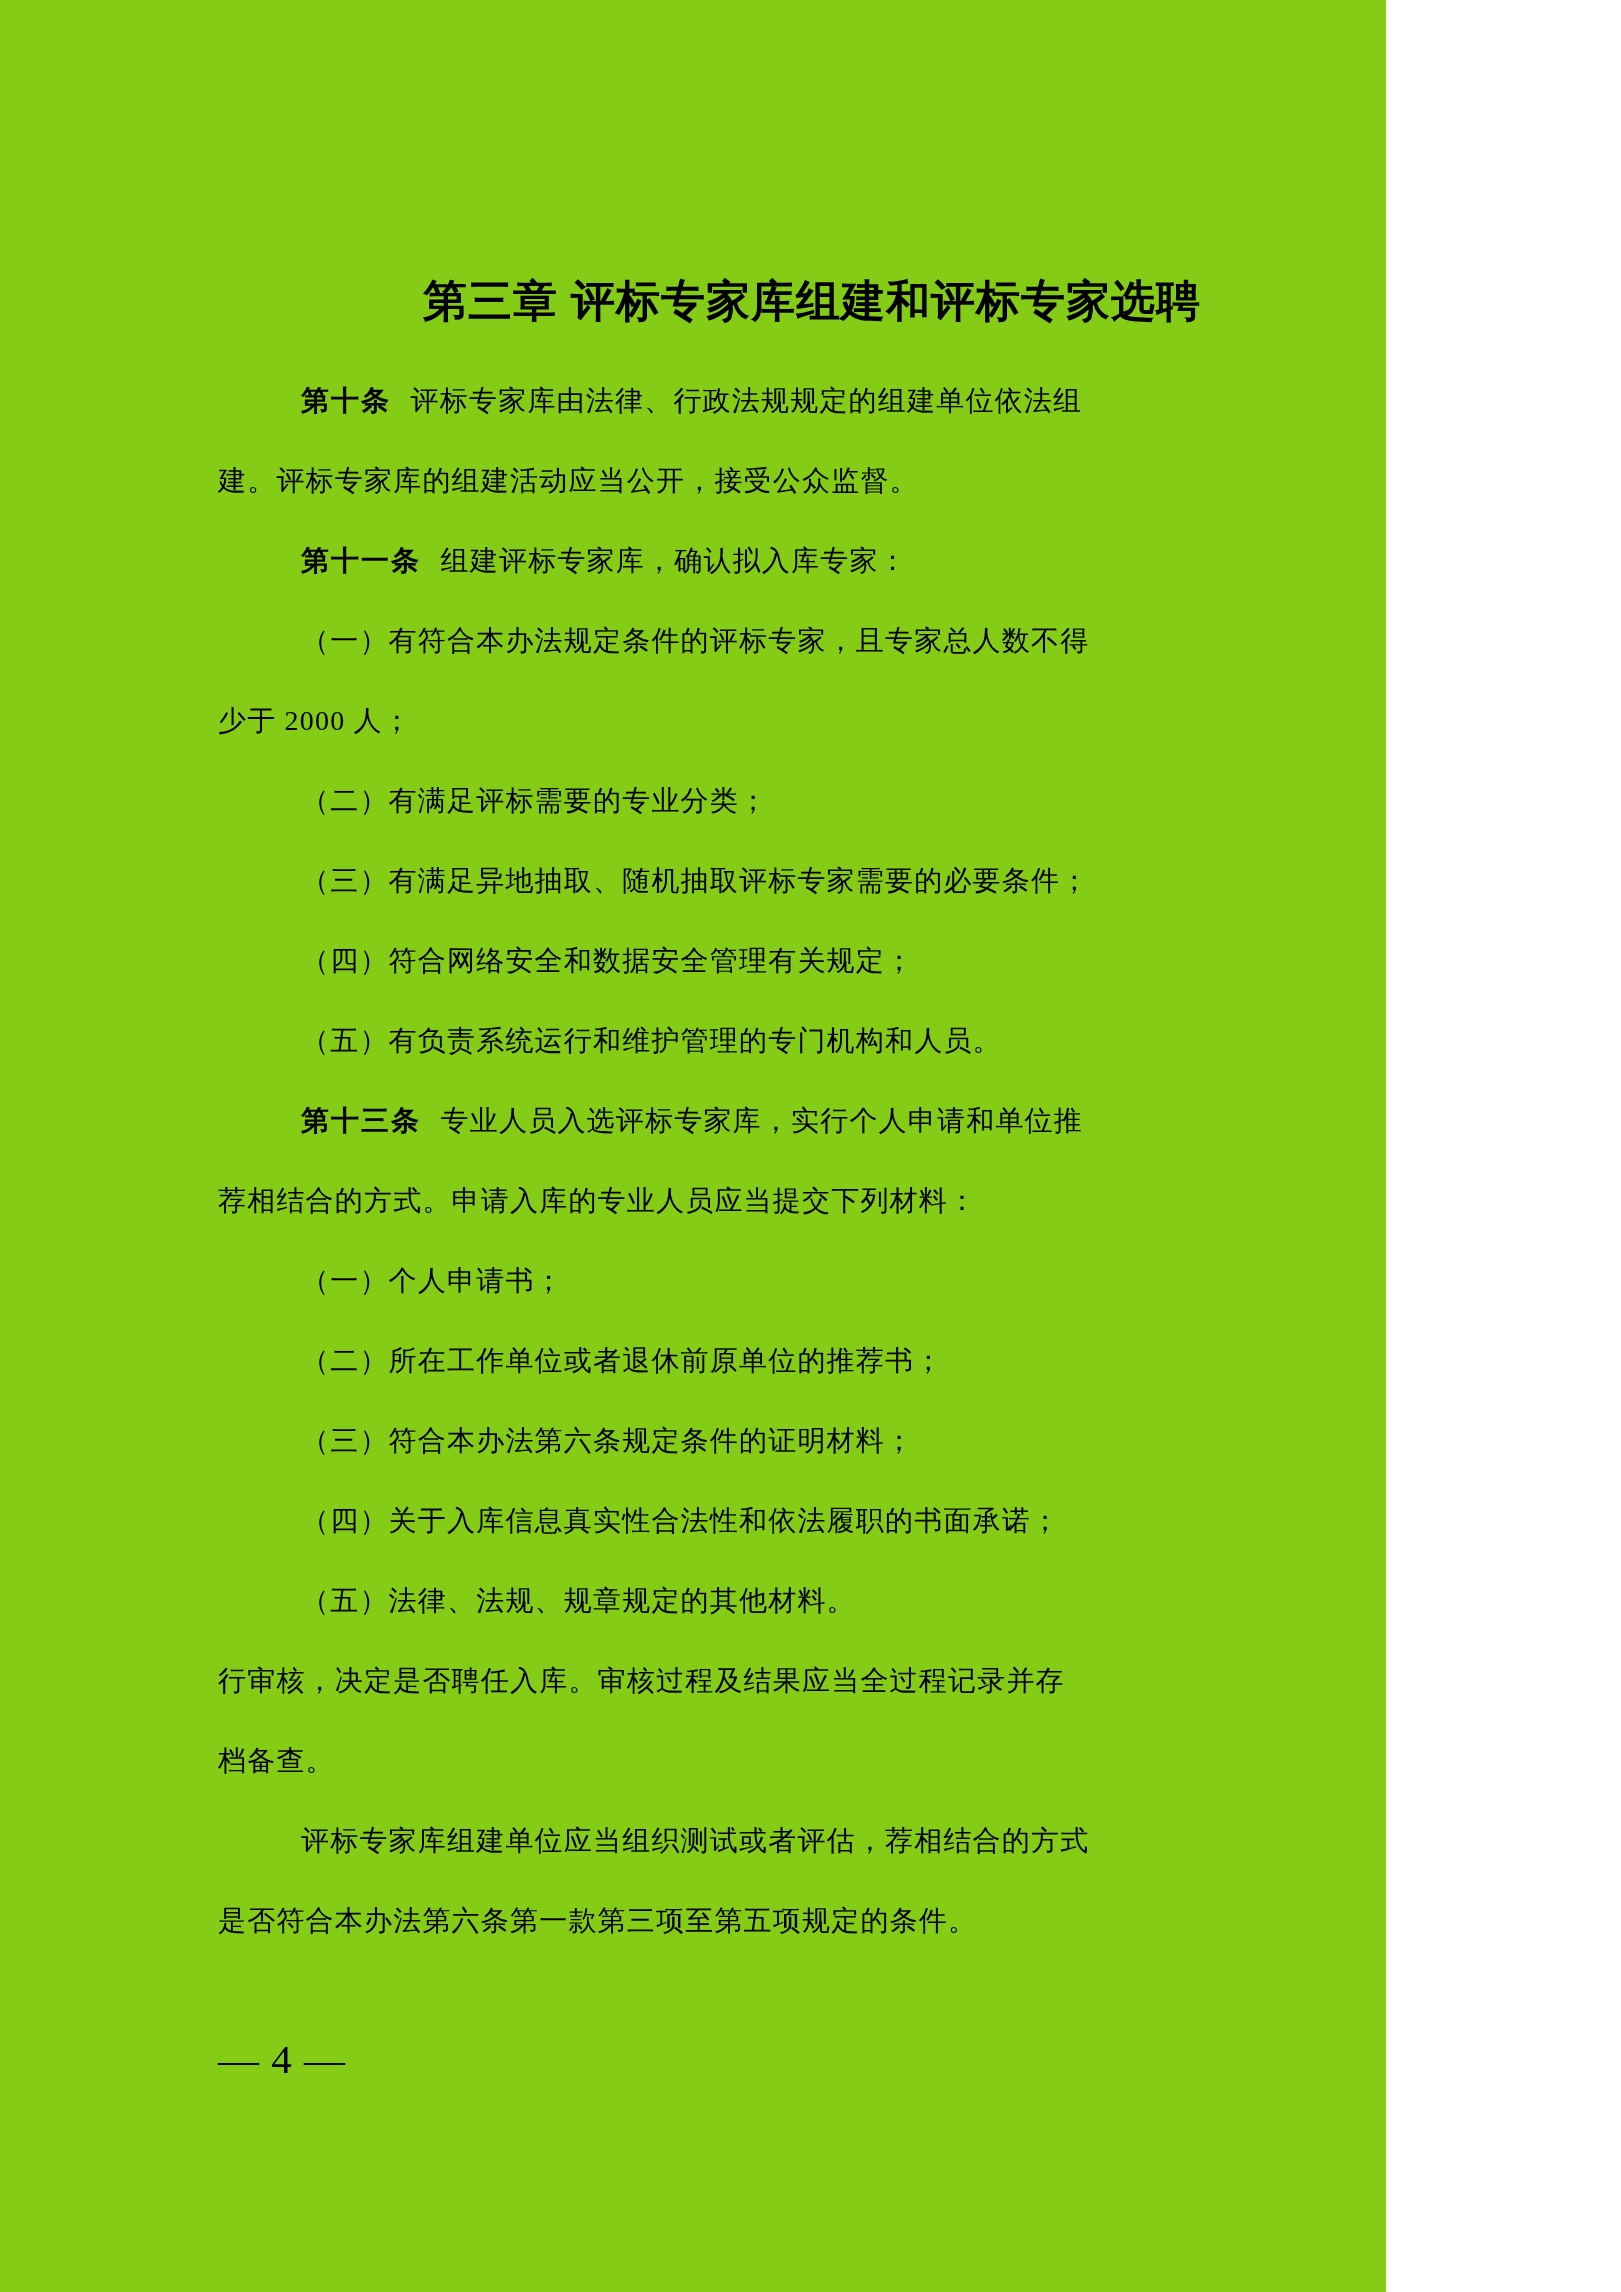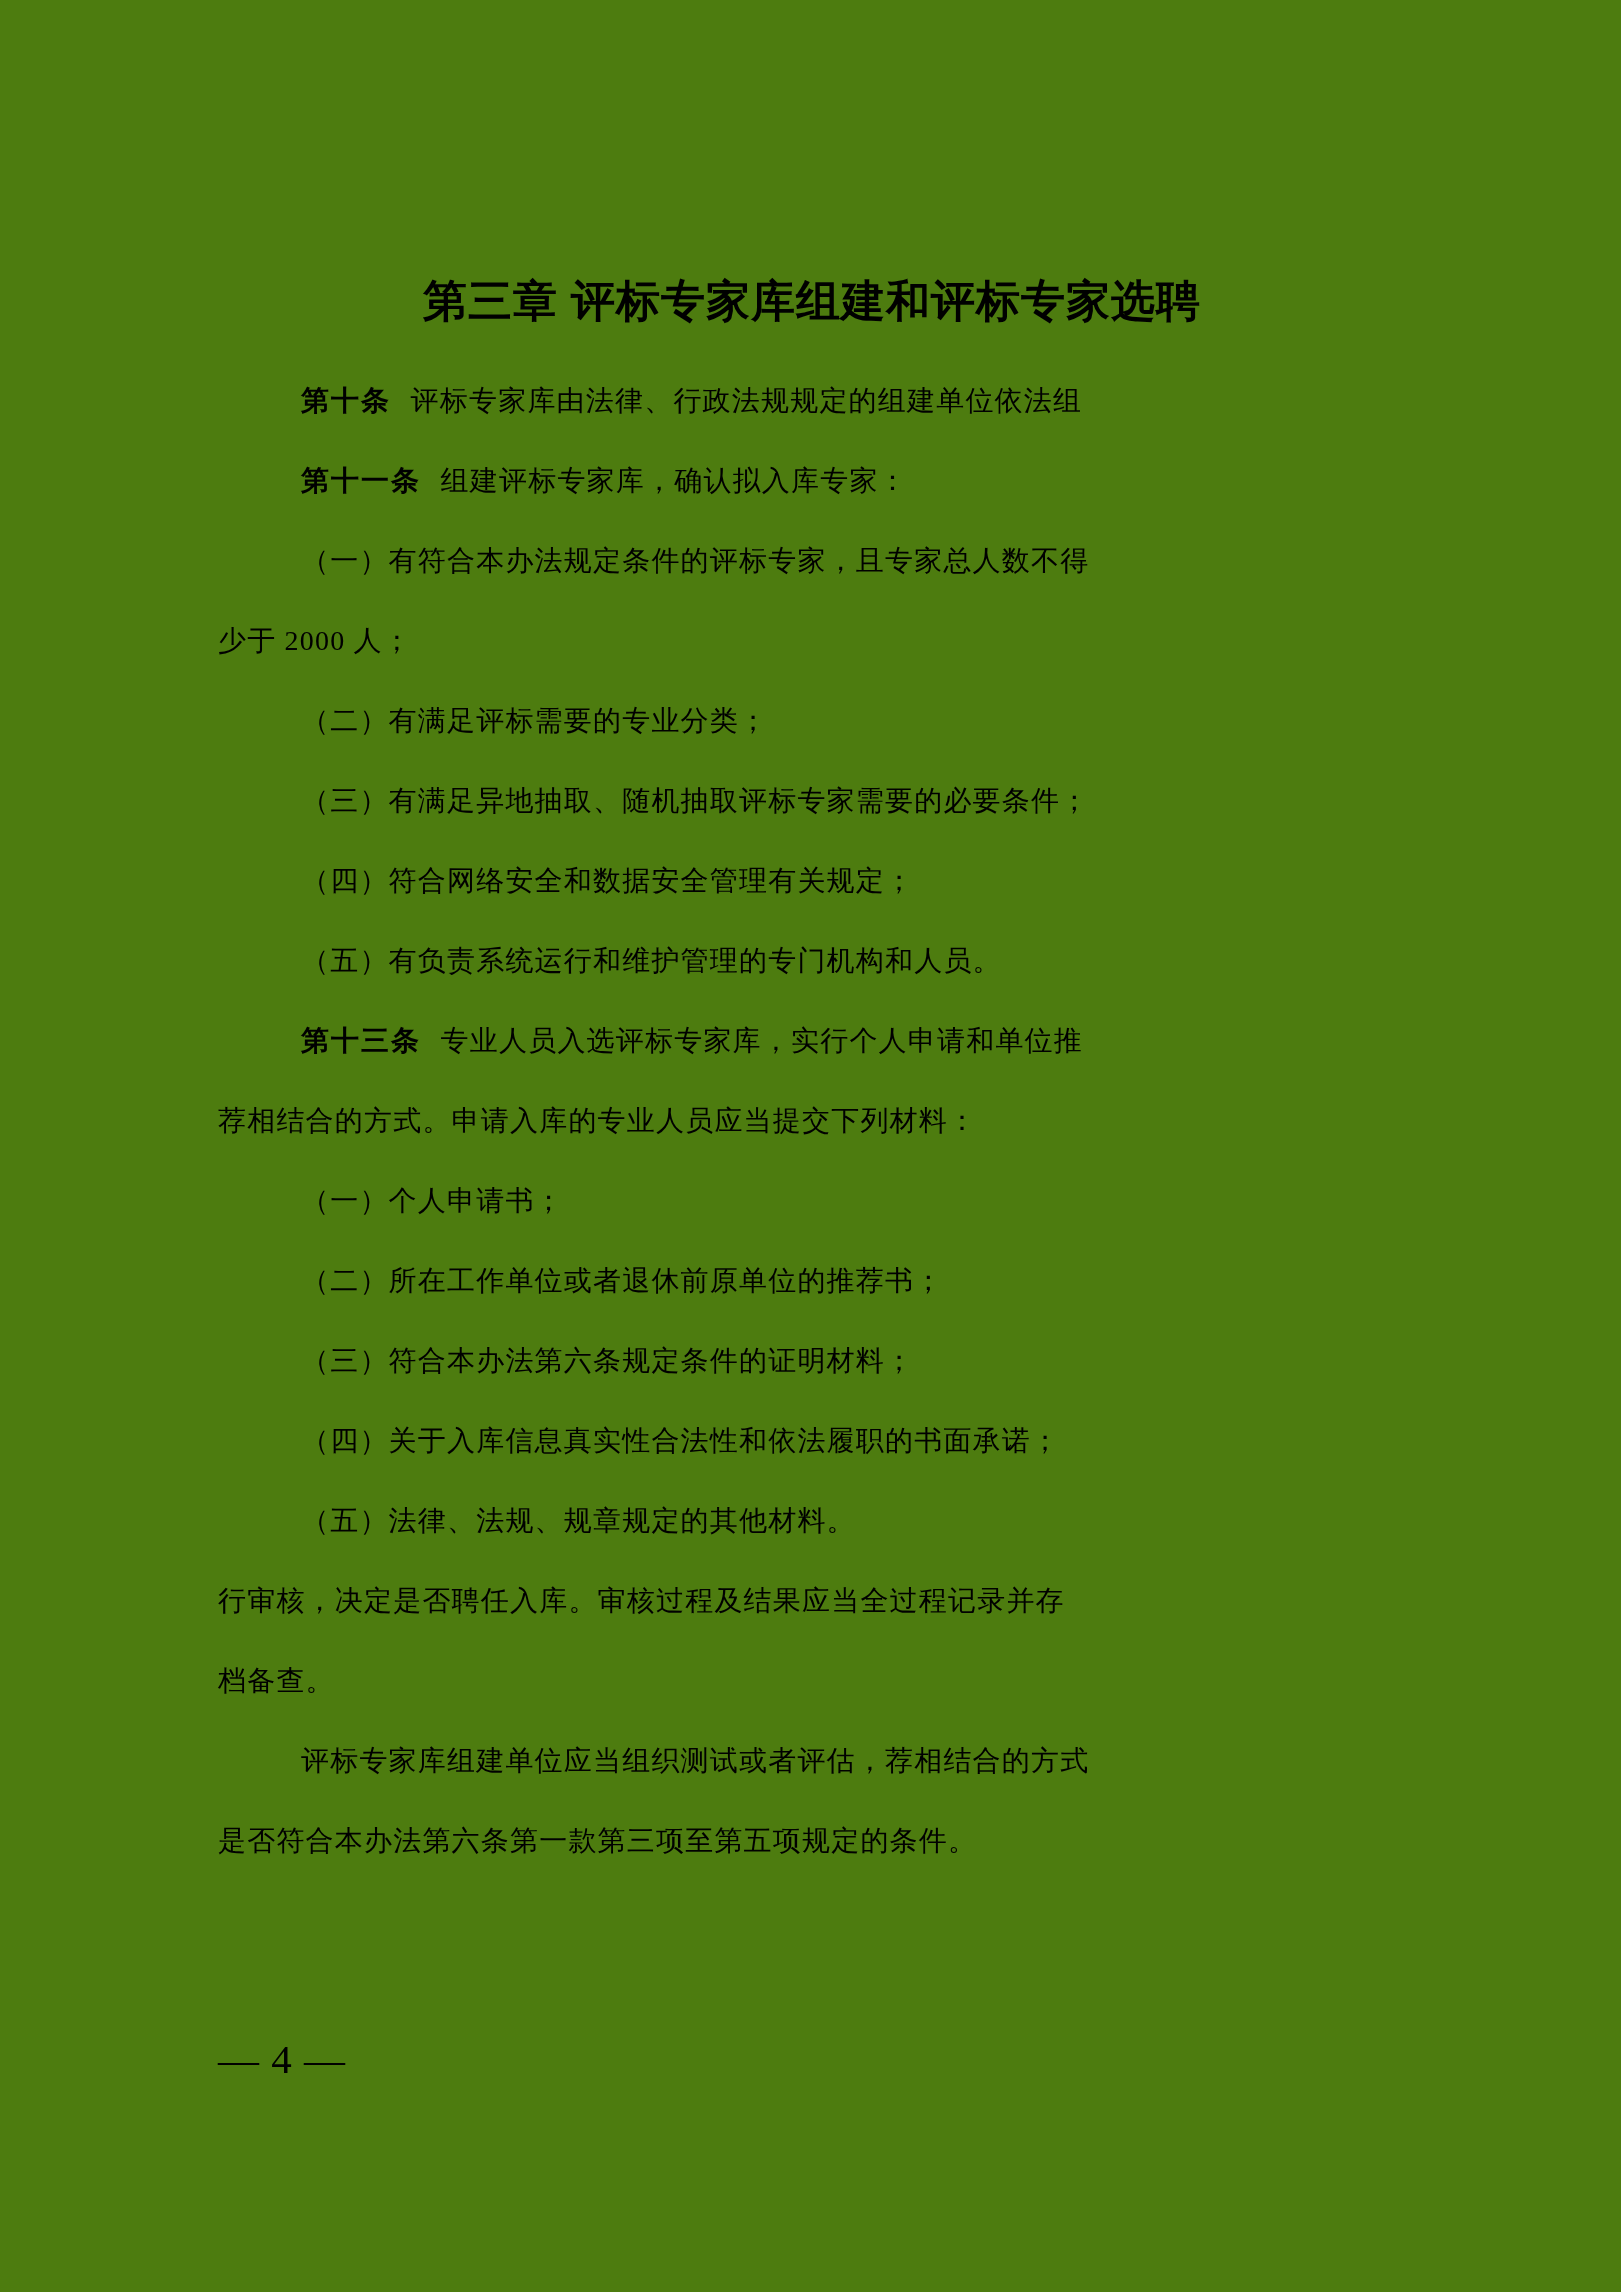--- a/index.html
+++ b/index.html
@@ -2,23 +2,23 @@
 <html><head>
 <meta charset="utf-8">
 <style>
   html, body {
     margin: 0;
     padding: 0;
     background: #ffffff;
   }
   .page {
     position: relative;
-    width: 1621px;
+    width: 1386px;
     height: 2293px;
-    background: #4d7c0f;
+    background: #84cc16;
     color: #000000;
     overflow: hidden;
   }
   .content {
     position: absolute;
     left: 218px;
     top: 0;
     width: 1188px;
   }
   .doc-title {
@@ -65,20 +65,21 @@
   }
 </style>
 </head>
 <body>
 
 <div class="page">
   <div class="content">
     <div class="doc-title">第三章 评标专家库组建和评标专家选聘</div>
     <div class="lines">
         <div class="line indent"><span class="lead">第十条</span><span>评标专家库由法律、行政法规规定的组建单位依法组</span></div>
+        <div class="line"><span>建。评标专家库的组建活动应当公开，接受公众监督。</span></div>
         <div class="line indent"><span class="lead">第十一条</span><span>组建评标专家库，确认拟入库专家：</span></div>
         <div class="line indent"><span>（一）有符合本办法规定条件的评标专家，且专家总人数不得</span></div>
         <div class="line"><span>少于 2000 人；</span></div>
         <div class="line indent"><span>（二）有满足评标需要的专业分类；</span></div>
         <div class="line indent"><span>（三）有满足异地抽取、随机抽取评标专家需要的必要条件；</span></div>
         <div class="line indent"><span>（四）符合网络安全和数据安全管理有关规定；</span></div>
         <div class="line indent"><span>（五）有负责系统运行和维护管理的专门机构和人员。</span></div>
         <div class="line indent"><span class="lead">第十三条</span><span>专业人员入选评标专家库，实行个人申请和单位推</span></div>
         <div class="line"><span>荐相结合的方式。申请入库的专业人员应当提交下列材料：</span></div>
         <div class="line indent"><span>（一）个人申请书；</span></div>

